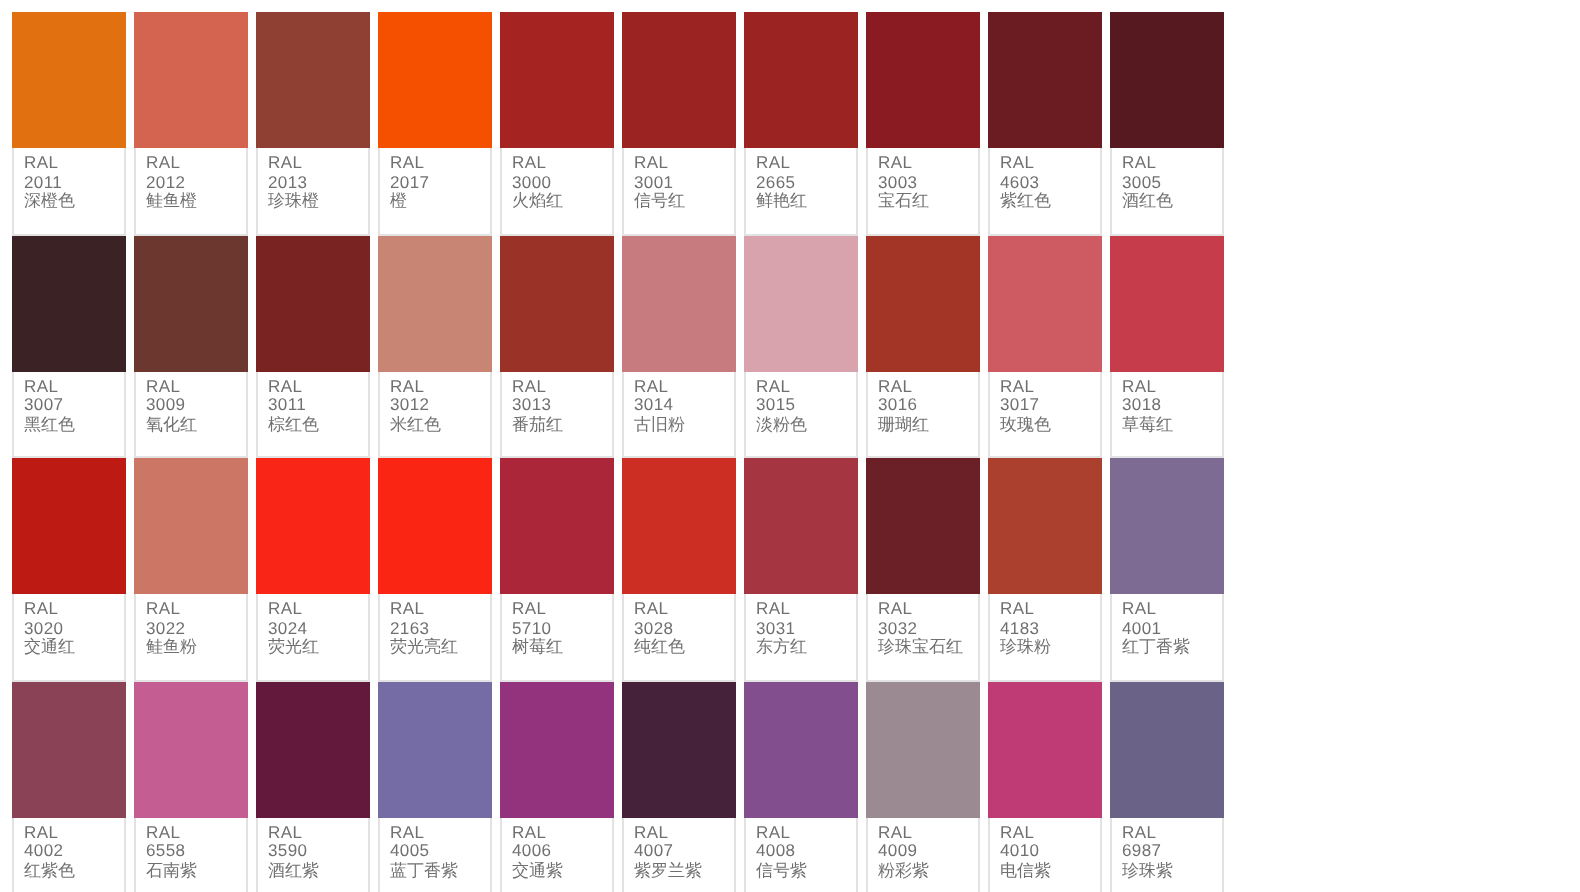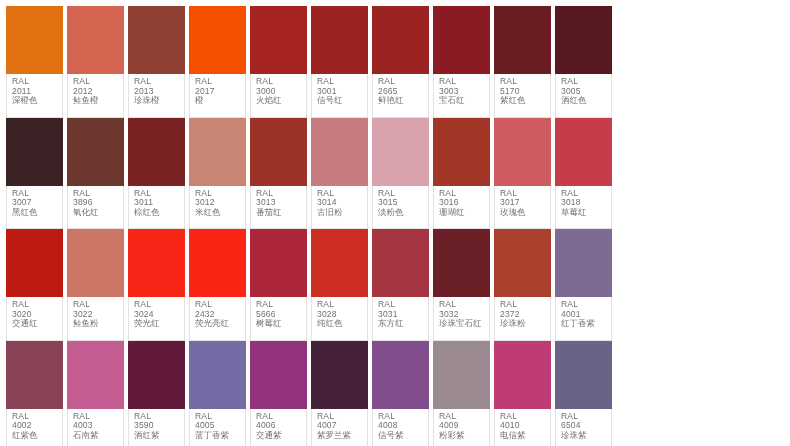--- a/index.html
+++ b/index.html
@@ -128,21 +128,21 @@
       <div class="swatch-info">
         <div class="swatch-brand">RAL</div>
         <div class="swatch-code">3003</div>
         <div class="swatch-name">宝石红</div>
       </div>
     </div>
     <div class="swatch-card">
       <div class="swatch-color" style="background-color: rgb(107, 28, 34);"></div>
       <div class="swatch-info">
         <div class="swatch-brand">RAL</div>
-        <div class="swatch-code">5170</div>
+        <div class="swatch-code">4603</div>
         <div class="swatch-name">紫红色</div>
       </div>
     </div>
     <div class="swatch-card">
       <div class="swatch-color" style="background-color: rgb(85, 25, 31);"></div>
       <div class="swatch-info">
         <div class="swatch-brand">RAL</div>
         <div class="swatch-code">3005</div>
         <div class="swatch-name">酒红色</div>
       </div>
@@ -152,21 +152,21 @@
       <div class="swatch-info">
         <div class="swatch-brand">RAL</div>
         <div class="swatch-code">3007</div>
         <div class="swatch-name">黑红色</div>
       </div>
     </div>
     <div class="swatch-card">
       <div class="swatch-color" style="background-color: rgb(107, 55, 46);"></div>
       <div class="swatch-info">
         <div class="swatch-brand">RAL</div>
-        <div class="swatch-code">3896</div>
+        <div class="swatch-code">3009</div>
         <div class="swatch-name">氧化红</div>
       </div>
     </div>
     <div class="swatch-card">
       <div class="swatch-color" style="background-color: rgb(121, 36, 35);"></div>
       <div class="swatch-info">
         <div class="swatch-brand">RAL</div>
         <div class="swatch-code">3011</div>
         <div class="swatch-name">棕红色</div>
       </div>
@@ -248,29 +248,29 @@
       <div class="swatch-info">
         <div class="swatch-brand">RAL</div>
         <div class="swatch-code">3024</div>
         <div class="swatch-name">荧光红</div>
       </div>
     </div>
     <div class="swatch-card">
       <div class="swatch-color" style="background-color: rgb(250, 37, 18);"></div>
       <div class="swatch-info">
         <div class="swatch-brand">RAL</div>
-        <div class="swatch-code">2432</div>
+        <div class="swatch-code">2163</div>
         <div class="swatch-name">荧光亮红</div>
       </div>
     </div>
     <div class="swatch-card">
       <div class="swatch-color" style="background-color: rgb(171, 38, 57);"></div>
       <div class="swatch-info">
         <div class="swatch-brand">RAL</div>
-        <div class="swatch-code">5666</div>
+        <div class="swatch-code">5710</div>
         <div class="swatch-name">树莓红</div>
       </div>
     </div>
     <div class="swatch-card">
       <div class="swatch-color" style="background-color: rgb(205, 46, 36);"></div>
       <div class="swatch-info">
         <div class="swatch-brand">RAL</div>
         <div class="swatch-code">3028</div>
         <div class="swatch-name">纯红色</div>
       </div>
@@ -288,21 +288,21 @@
       <div class="swatch-info">
         <div class="swatch-brand">RAL</div>
         <div class="swatch-code">3032</div>
         <div class="swatch-name">珍珠宝石红</div>
       </div>
     </div>
     <div class="swatch-card">
       <div class="swatch-color" style="background-color: rgb(171, 64, 47);"></div>
       <div class="swatch-info">
         <div class="swatch-brand">RAL</div>
-        <div class="swatch-code">2372</div>
+        <div class="swatch-code">4183</div>
         <div class="swatch-name">珍珠粉</div>
       </div>
     </div>
     <div class="swatch-card">
       <div class="swatch-color" style="background-color: rgb(126, 107, 147);"></div>
       <div class="swatch-info">
         <div class="swatch-brand">RAL</div>
         <div class="swatch-code">4001</div>
         <div class="swatch-name">红丁香紫</div>
       </div>
@@ -312,21 +312,21 @@
       <div class="swatch-info">
         <div class="swatch-brand">RAL</div>
         <div class="swatch-code">4002</div>
         <div class="swatch-name">红紫色</div>
       </div>
     </div>
     <div class="swatch-card">
       <div class="swatch-color" style="background-color: rgb(196, 94, 146);"></div>
       <div class="swatch-info">
         <div class="swatch-brand">RAL</div>
-        <div class="swatch-code">4003</div>
+        <div class="swatch-code">6558</div>
         <div class="swatch-name">石南紫</div>
       </div>
     </div>
     <div class="swatch-card">
       <div class="swatch-color" style="background-color: rgb(99, 25, 60);"></div>
       <div class="swatch-info">
         <div class="swatch-brand">RAL</div>
         <div class="swatch-code">3590</div>
         <div class="swatch-name">酒红紫</div>
       </div>
@@ -376,17 +376,17 @@
       <div class="swatch-info">
         <div class="swatch-brand">RAL</div>
         <div class="swatch-code">4010</div>
         <div class="swatch-name">电信紫</div>
       </div>
     </div>
     <div class="swatch-card">
       <div class="swatch-color" style="background-color: rgb(107, 98, 135);"></div>
       <div class="swatch-info">
         <div class="swatch-brand">RAL</div>
-        <div class="swatch-code">6504</div>
+        <div class="swatch-code">6987</div>
         <div class="swatch-name">珍珠紫</div>
       </div>
     </div>
   </div>
 
 </body></html>

